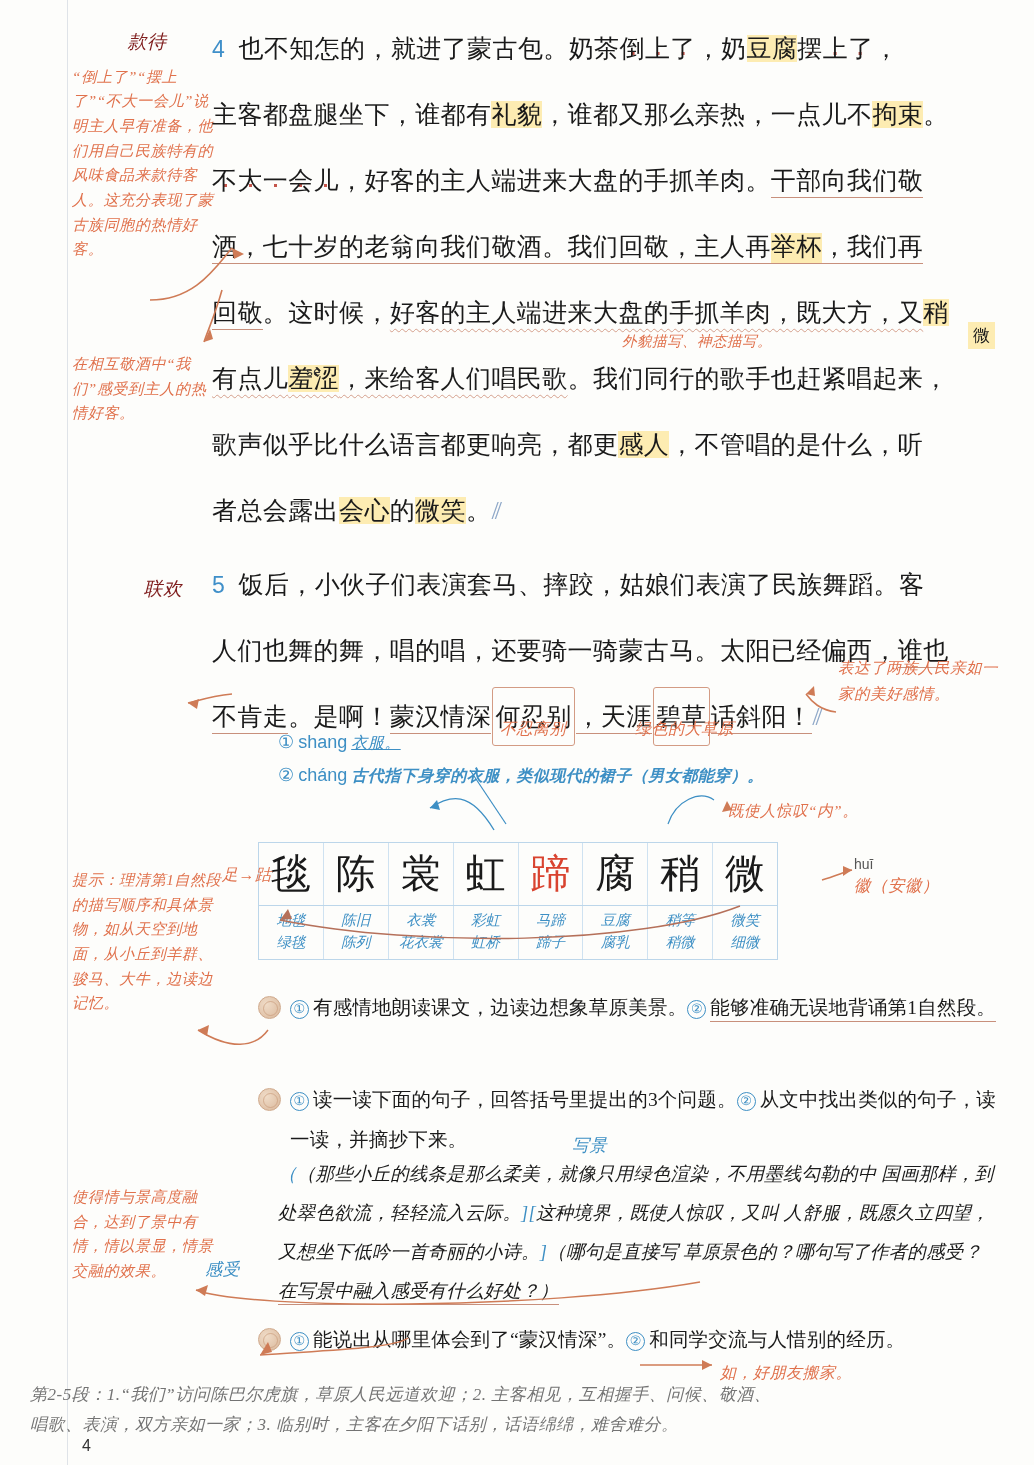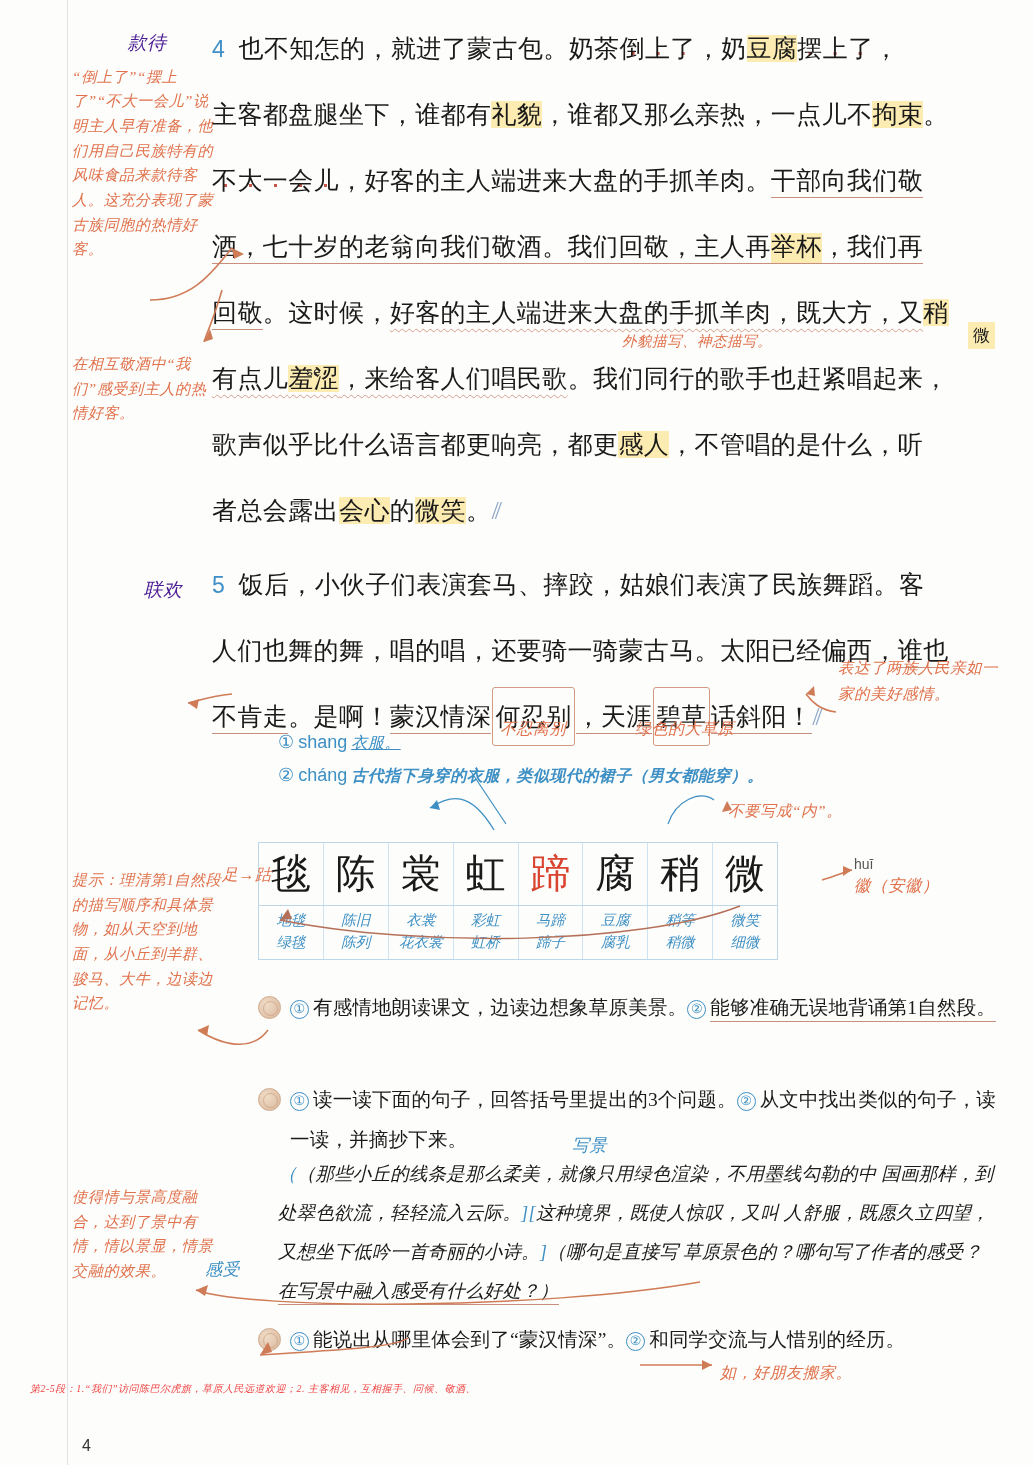--- a/index.html
+++ b/index.html
@@ -19,21 +19,21 @@
   }
 
   
   .hw{
     font-family:"Liberation Serif","DejaVu Serif",serif;
     font-style:italic;
     letter-spacing:.5px;
     line-height:1.62;
   }
   .hw-red{color:#e0714c;}
-  .hw-green{color:#4c1d95;}
+  .hw-green{color:#7f1d1d;font-family:Liberation Mono, monospace;}
   .hw-blue{color:#3d8fc4;}
 
   
   .mg{position:absolute;width:150px;}
   .mg .title{font-size:19px;text-align:center;margin-bottom:6px;}
   .mg .body{font-size:15.2px;}
 
   
   .body-col{position:absolute;left:212px;top:0;width:790px;}
   .para{
@@ -123,21 +123,21 @@
     font-size:18.5px;line-height:39px;color:#1a1a1a;letter-spacing:.2px;
     font-style:italic;
   }
   .brk{color:#3d8fc4;}
 
   
   .overlay{position:absolute;inset:0;pointer-events:none;}
 
   .footer-note{
     position:absolute;left:30px;top:1380px;width:980px;
-    font-size:10px;line-height:1.75;color:#ef4444;
+    font-size:17px;line-height:1.75;color:#737373;
   }
   .pagenum{
     position:absolute;left:82px;top:1437px;font-size:16px;
     font-family:"Liberation Sans",sans-serif;color:#333;
   }
   .tiny-blue{color:#3d8fc4;font-size:14.5px;}
 </style>
 </head>
 <body>
 
@@ -200,21 +200,21 @@
     <span class="tiny-blue" style="font-size:18px;">①</span>
     <span style="color:#3d8fc4;font-family:'Liberation Sans',sans-serif;font-size:18px;">shang</span>
     <span class="hw hw-blue" style="font-size:16px;text-decoration:underline;">衣服。</span>
   </div>
   <div style="position:absolute;left:278px;top:763px;">
     <span class="tiny-blue" style="font-size:18px;">②</span>
     <span style="color:#3d8fc4;font-family:'Liberation Sans',sans-serif;font-size:18px;">cháng</span>
     <span class="hw hw-blue" style="font-size:16px;font-weight:bold;">古代指下身穿的衣服，类似现代的裙子（男女都能穿）。</span>
   </div>
 
-  <div class="hw hw-red" style="position:absolute;left:728px;top:798px;font-size:15.5px;">不要写成“内”。</div>
+  <div class="hw hw-red" style="position:absolute;left:728px;top:798px;font-size:15.5px;">既使人惊叹“内”。</div>
 
   <div class="grid-wrap">
     <div class="hgrid">
       <div class="hcell">毯</div>
       <div class="hcell">陈</div>
       <div class="hcell">裳</div>
       <div class="hcell">虹</div>
       <div class="hcell red">蹄</div>
       <div class="hcell">腐</div>
       <div class="hcell">稍</div>
@@ -297,20 +297,21 @@
       <div class="extext">
         <span class="cnum">①</span><span>能说出从哪里体会到了“蒙汉情深”。</span><span class="cnum">②</span><span>和同学交流与人惜别的经历。</span>
       </div>
     </div>
   </div>
 
   <div class="hw hw-red" style="position:absolute;left:720px;top:1360px;font-size:16px;">如，好朋友搬家。</div>
 
   <div class="footer-note hw">
     <div>第2-5段：1.“我们”访问陈巴尔虎旗，草原人民远道欢迎；2. 主客相见，互相握手、问候、敬酒、</div>
+    <div>唱歌、表演，双方亲如一家；3. 临别时，主客在夕阳下话别，话语绵绵，难舍难分。</div>
   </div>
 
   <div class="pagenum">4</div>
 
   <svg class="overlay" width="1034" height="1465">
 
     <path d="M150 300 C 195 300, 215 268, 232 248" stroke="#cf7b56" stroke-width="1.6" fill="none"></path>
     <path d="M232 248 l 2 11 l 10 -5 z" fill="#cf7b56"></path>
 
     <path d="M222 290 C 215 315, 208 330, 204 342" stroke="#cf7b56" stroke-width="1.6" fill="none"></path>

